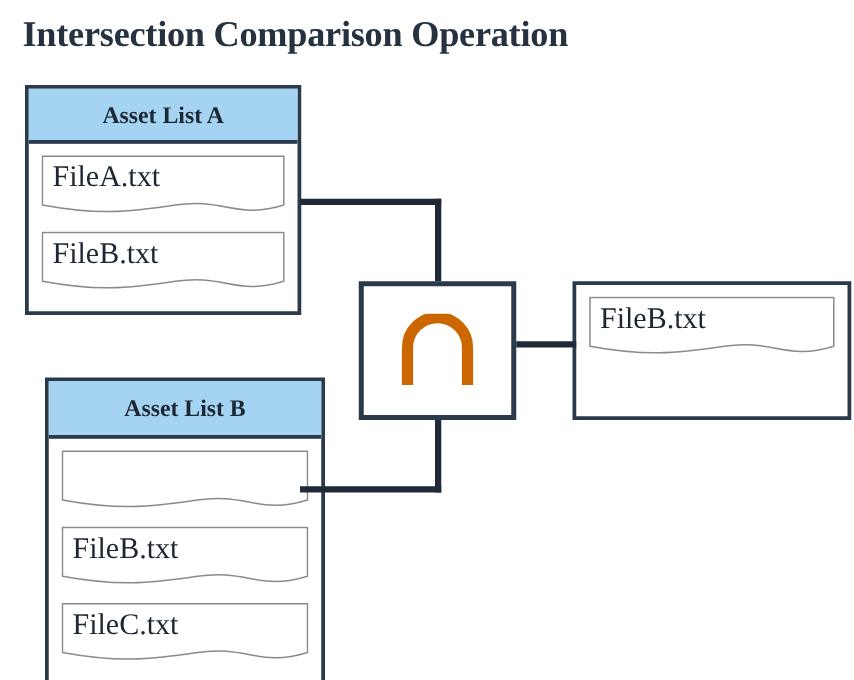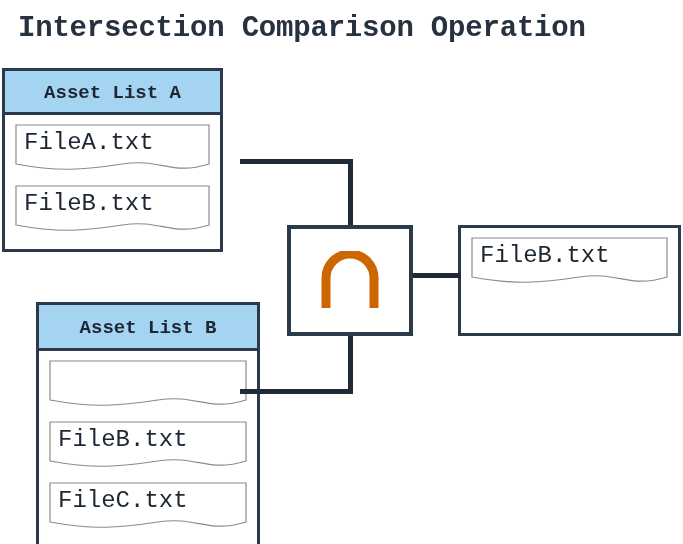--- a/index.html
+++ b/index.html
@@ -6,21 +6,21 @@
     margin: 0;
     padding: 0;
     background: #ffffff;
   }
   #canvas {
     position: relative;
     width: 683px;
     height: 544px;
     background: #ffffff;
     overflow: hidden;
-    font-family: Liberation Mono, monospace;
+    font-family: Liberation Serif, serif;
   }
 
   
   #page-title {
     position: absolute;
     left: 18px;
     top: 12px;
     font-size: 29px;
     font-weight: 700;
     color: #26323f;
@@ -115,21 +115,21 @@
   <div class="conn" style="left:240px; top:159px; width:113px; height:5px;"></div>
 
   <div class="conn" style="left:348px; top:159px; width:5px; height:72px;"></div>
 
   <div class="conn" style="left:240px; top:389px; width:113px; height:5px;"></div>
 
   <div class="conn" style="left:348px; top:330px; width:5px; height:64px;"></div>
 
   <div class="conn" style="left:409px; top:273px; width:52px; height:5px;"></div>
 
-  <div class="list-box" style="left:2px; top:68px; width:221px; height:184px;">
+  <div class="list-box" style="left:20px; top:68px; width:221px; height:184px;">
     <div class="list-header normal" style="height:44px; line-height:44px;">Asset List A</div>
     <div class="list-body">
 
       <div class="file-card">
         <svg viewBox="0 0 200 49" preserveAspectRatio="none">
           <path d="M1,1 L199,1 L199,40 C160,52 150,34 110,40 C70,46 45,48 1,40 Z" fill="#ffffff" stroke="#8a8a8a" stroke-width="1.2"></path>
         </svg>
         <span class="file-label">FileA.txt</span>
       </div>
 

